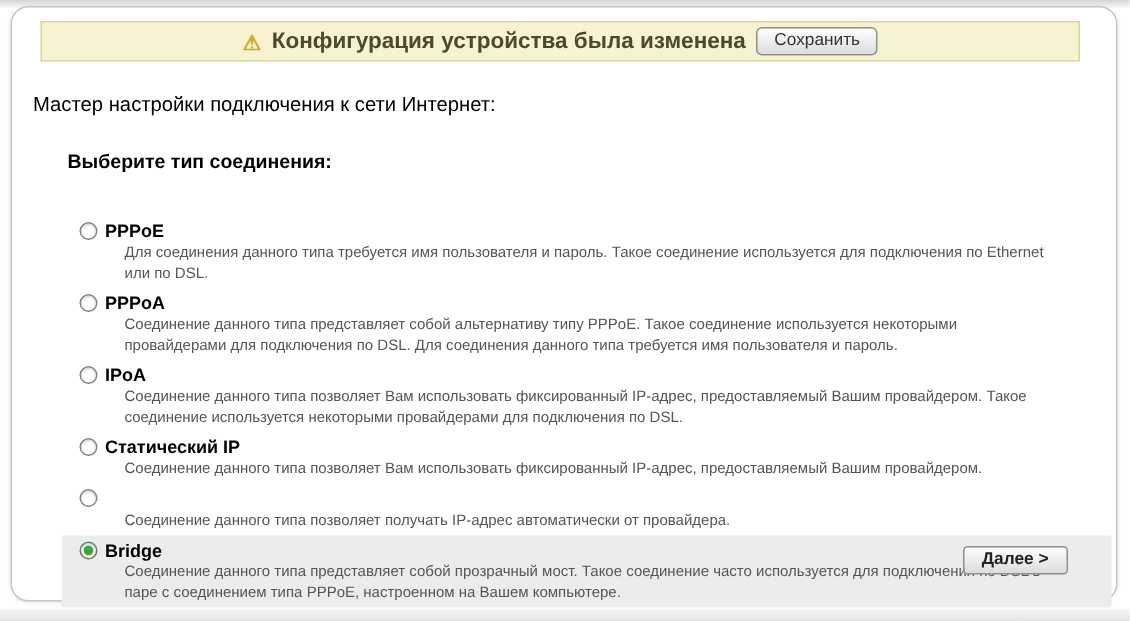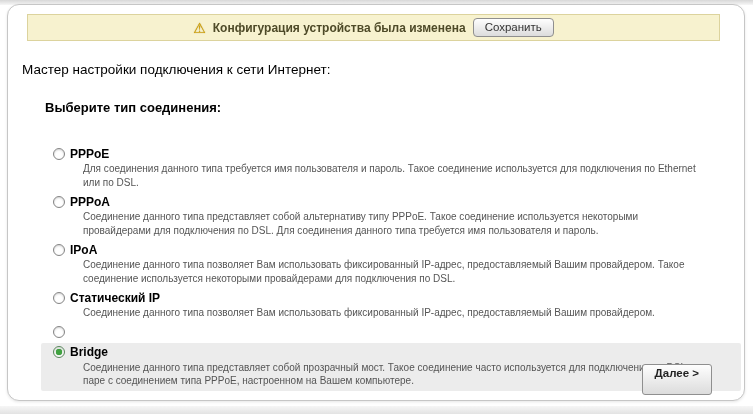--- a/index.html
+++ b/index.html
@@ -30,21 +30,21 @@
     position: absolute; left: 19px; right: 24px; top: 9px; height: 27px;
     background: #f7f2cf;
     border: 1px solid #dcd39d;
     display: flex; align-items: center; justify-content: center; gap: 7px;
   }
   .warning-icon {
     color: #d9a400; font-size: 14px; line-height: 1;
     text-shadow: 0 0 1px #8a6d00;
   }
   .banner-text {
-    font-size: 12px; font-weight: bold; color: #4e4a28;
+    font-size: 15px; font-weight: bold; color: #4e4a28;
   }
   .btn {
     font-family: "Liberation Sans", sans-serif;
     font-size: 11.5px; color: #333;
     padding: 2px 11px 3px;
     background: linear-gradient(to bottom, #fefefe, #dcdcdc);
     border: 1px solid #8f8f8f;
     border-radius: 4px;
     cursor: pointer;
   }
@@ -78,21 +78,21 @@
   }
   .option-label { font-size: 12px; font-weight: bold; color: #000; cursor: pointer; }
   .option-desc {
     margin: 1px 0 0 30px;
     font-size: 10px; line-height: 13.5px; color: #555;
     max-width: 622px;
   }
   .next-btn {
     position: absolute; right: 32px; top: 359px;
     font-weight: bold; color: #222;
-    padding: 2px 12px 15px;
+    padding: 2px 12px 3px;
     border-radius: 3px;
   }
 </style>
 </head>
 <body>
 
 <div class="top-strip"></div>
 
 <div class="panel">
 
@@ -136,20 +136,21 @@
         <span class="radio"></span>
         <span class="option-label">Статический IP</span>
       </div>
       <div class="option-desc">Соединение данного типа позволяет Вам использовать фиксированный IP-адрес, предоставляемый Вашим провайдером.</div>
     </div>
 
     <div class="option">
       <div class="option-head">
         <span class="radio"></span>
       </div>
+      <div class="option-desc">Соединение данного типа позволяет получать IP-адрес автоматически от провайдера.</div>
     </div>
 
     <div class="option selected">
       <div class="option-head">
         <span class="radio">
             <span class="radio-dot"></span>
           </span>
         <span class="option-label">Bridge</span>
       </div>
       <div class="option-desc">Соединение данного типа представляет собой прозрачный мост. Такое соединение часто используется для подключения по DSL в паре с соединением типа PPPoE, настроенном на Вашем компьютере.</div>

